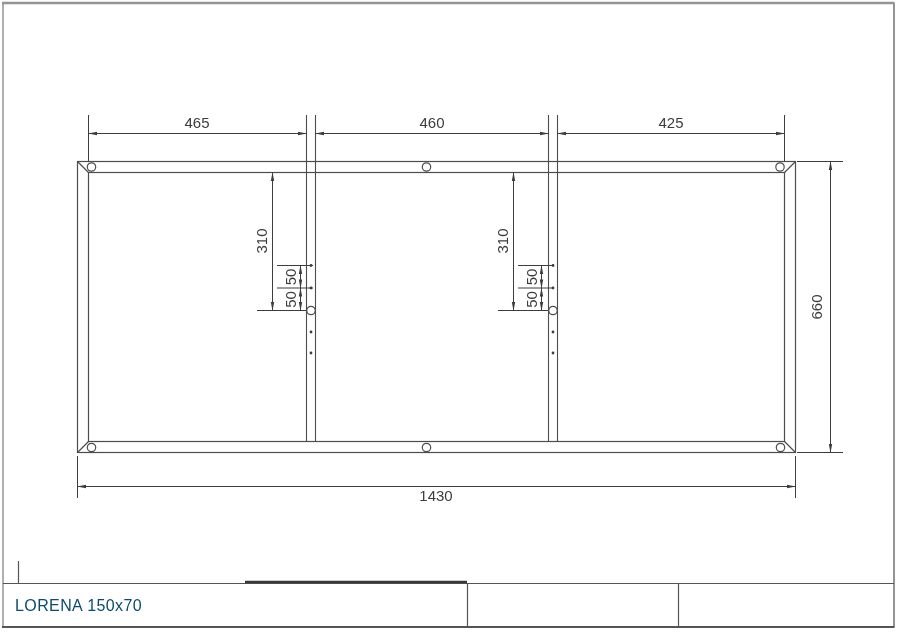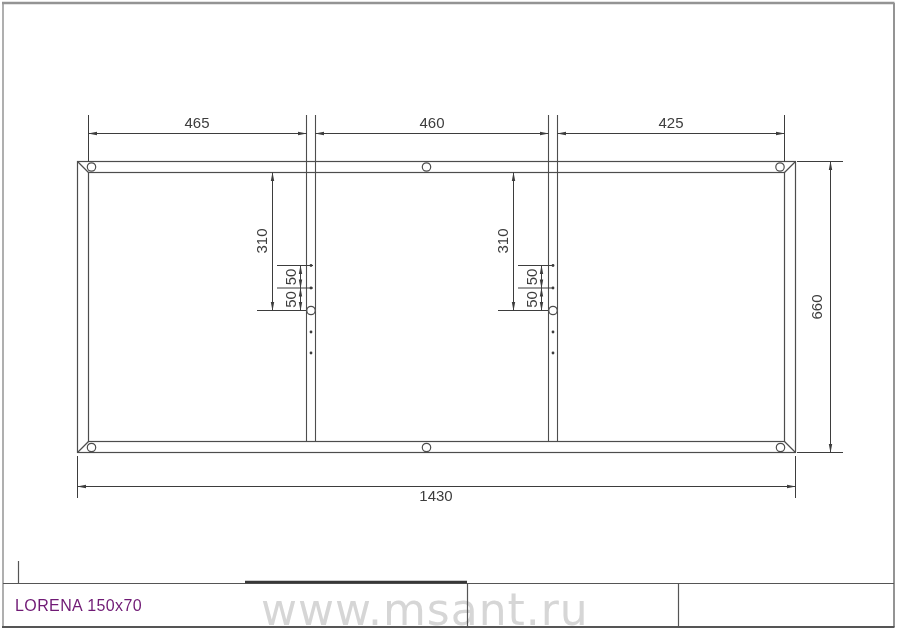--- a/index.html
+++ b/index.html
@@ -7,33 +7,32 @@
     position:relative;width:900px;height:638px;background:#ffffff;
     font-family:"Liberation Sans",sans-serif;overflow:hidden;
   }
   .watermark{
     position:absolute;left:261px;top:588px;z-index:1;
     font-family:"DejaVu Sans",sans-serif;font-size:44px;line-height:1;
     color:#d6d6d6;letter-spacing:1px;white-space:nowrap;user-select:none;
   }
   svg.drawing{position:absolute;left:0;top:0;z-index:2;}
   .tb-text{
-    position:absolute;z-index:3;font-size:16px;color:#701a75;
+    position:absolute;z-index:3;font-size:16px;color:#0c4a6e;
     letter-spacing:0.4px;white-space:nowrap;
   }
   .tb-product{left:15px;top:597px;}
   .tb-profile{left:483px;top:597px;}
   .dim-label{font-family:"Liberation Sans",sans-serif;font-size:15px;fill:#3d3d3d;}
 </style>
 </head>
 <body>
 
 <div class="sheet">
 
-  <div class="watermark">www.msant.ru</div>
 
   <svg class="drawing" width="900" height="638" viewBox="0 0 900 638">
     <defs>
       <marker id="arr" markerWidth="10" markerHeight="8" refX="8.6" refY="4" orient="auto-start-reverse" markerUnits="userSpaceOnUse">
         <path d="M0,2.3 L9,4 L0,5.7 z" fill="#3d3d3d"></path>
       </marker>
     </defs>
 
     <g stroke="#949494" fill="none">
       <line x1="2" y1="3" x2="894.5" y2="3" stroke-width="2.5"></line>

